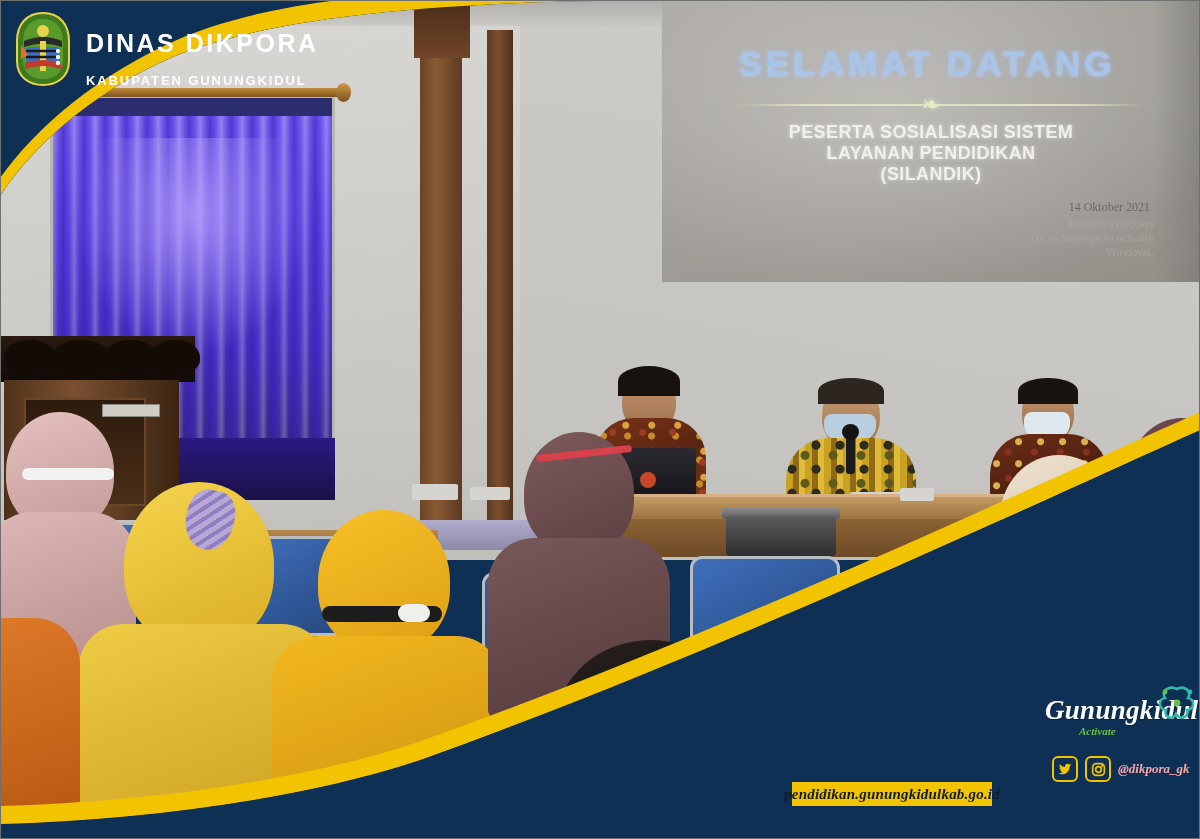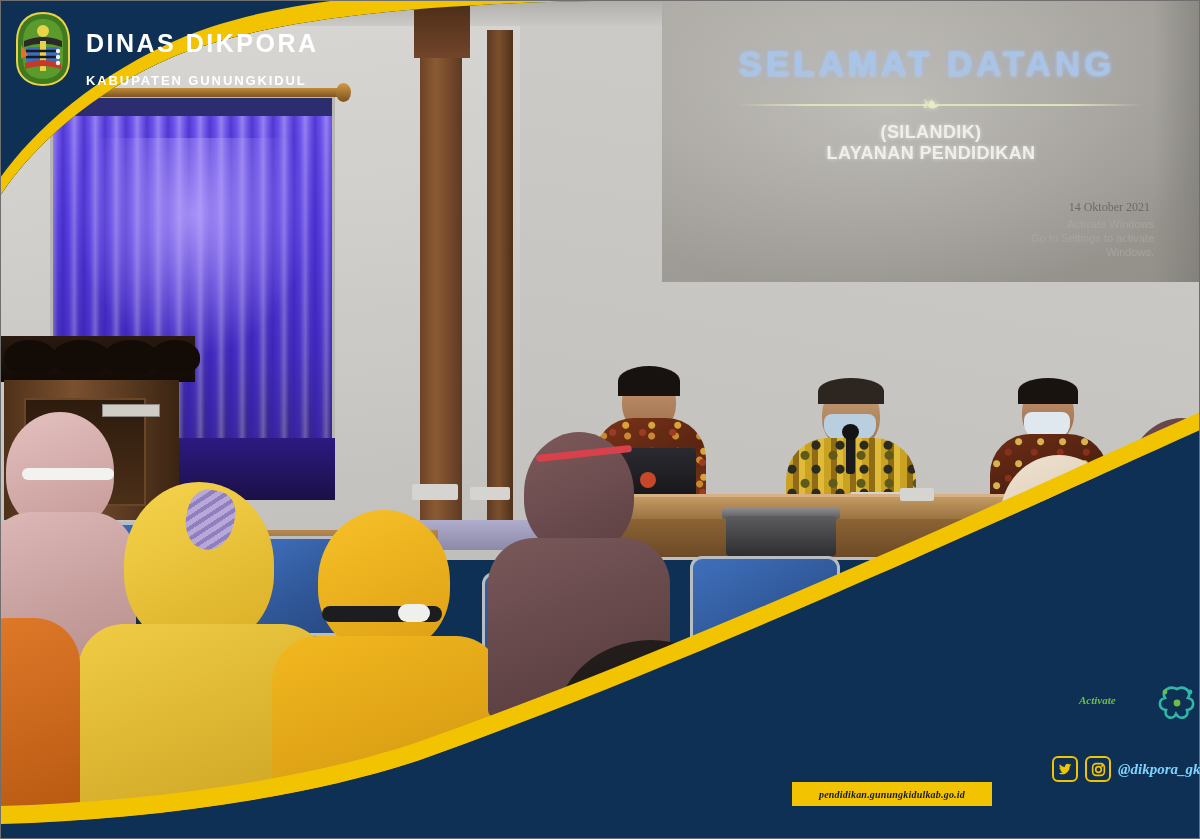--- a/index.html
+++ b/index.html
@@ -142,30 +142,30 @@
 
   
   .gk-logo { position:absolute; left:1045px; top:695px; width:150px; }
   .gk-name { font-family:"Liberation Serif",serif; font-style:italic; font-weight:700;
              font-size:27px; color:#ffffff; letter-spacing:.3px;
              text-shadow:1px 1px 0 rgba(0,0,0,.25); }
   .gk-tag { font-family:"Liberation Serif",serif; font-style:italic; font-weight:700;
             font-size:11px; color:#6bbf45; margin-top:-1px; margin-left:34px; }
   .gk-orn { position:absolute; left:110px; top:-12px; width:44px; height:40px; }
 
-  .soc { position:absolute; left:1052px; color:#7dd3fc;
-         font-family:"Liberation Serif",serif; font-style:italic; font-weight:700; font-size:15px; }
+  .soc { position:absolute; left:1052px; color:#fca5a5;
+         font-family:"Liberation Serif",serif; font-style:italic; font-weight:700; font-size:13px; }
   .soc-row { display:flex; align-items:center; gap:7px; }
   .ic { width:26px; height:26px; border:2.5px solid #f2c300; border-radius:6px;
         display:flex; align-items:center; justify-content:center; flex:0 0 auto; }
 
   .url-band { position:absolute; left:792px; top:782px; width:200px; height:24px;
               background:#f2c300; display:flex; align-items:center; justify-content:center; }
   .url-txt { font-family:"Liberation Serif",serif; font-style:italic; font-weight:700;
-             font-size:10px; color:#101c2e; letter-spacing:.2px; white-space:nowrap; }
+             font-size:15px; color:#101c2e; letter-spacing:.2px; white-space:nowrap; }
 </style>
 </head>
 <body>
 
 <div id="stage">
 
   <svg width="0" height="0" style="position:absolute" aria-hidden="true">
     <defs>
       <clipPath id="photoClip" clipPathUnits="userSpaceOnUse">
         <path d="M 1200,0 L 1200,430
@@ -205,22 +205,23 @@
     <div class="podium-panel"></div>
     <div class="plaque"></div>
 
     <div class="screen">
       <div class="screen-inner"></div>
       <div class="screen-edge-r"></div>
       <div class="s-title">SELAMAT DATANG</div>
       <div class="s-orn"></div>
       <div class="s-orn-g">❧</div>
       <div class="s-sub">
+        <div>PESERTA SOSIALISASI SISTEM</div>
+        <div>LAYANAN PENDIDIKAN</div>
         <div>(SILANDIK)</div>
-        <div>LAYANAN PENDIDIKAN</div>
       </div>
       <div class="s-date">14 Oktober 2021</div>
       <div class="s-wm">
         <div>Activate Windows</div>
         <div>Go to Settings to activate</div>
         <div>Windows.</div>
       </div>
     </div>
 
     <div class="table2"></div>
@@ -394,20 +395,21 @@
   <div class="gk-logo">
     <div class="gk-orn">
       <svg viewBox="0 0 44 40" width="44" height="40">
         <path d="M22 6 C14 2 6 8 10 15 C3 16 3 26 11 27 C8 34 18 38 21 31
                  C25 38 35 34 32 27 C40 26 40 16 33 15 C37 8 29 2 22 6 Z" fill="none" stroke="#2fb8a8" stroke-width="2.6" stroke-linecap="round"></path>
         <circle cx="22" cy="20" r="3.4" fill="#6bbf45"></circle>
         <circle cx="10" cy="9" r="2.4" fill="#6bbf45"></circle>
         <circle cx="35" cy="9" r="2.4" fill="#2fb8a8"></circle>
       </svg>
     </div>
+    <div class="gk-name">Gunungkidul</div>
     <div class="gk-tag">Activate</div>
   </div>
 
   <div class="soc soc-row" style="top:756px;">
     <div class="ic">
       <svg viewBox="0 0 18 18" width="15" height="15">
         <path d="M16.5 3.4c-.6.3-1.2.5-1.9.6.7-.4 1.2-1 1.4-1.8-.6.4-1.3.7-2.1.8-.6-.6-1.4-1-2.3-1-1.8 0-3.2 1.4-3.2 3.2 0 .25.03.5.08.72C5.9 5.8 3.6 4.6 2.1 2.7c-.3.5-.4 1-.4 1.6 0 1.1.56 2.1 1.4 2.65-.5 0-1-.15-1.45-.4v.04c0 1.55 1.1 2.85 2.56 3.14-.27.07-.55.11-.84.11-.2 0-.4-.02-.6-.06.4 1.27 1.6 2.2 3 2.22-1.1.86-2.5 1.38-4 1.38-.26 0-.52-.015-.77-.045C1.43 14.3 3.1 14.8 4.9 14.8c5.9 0 9.1-4.9 9.1-9.1v-.42c.63-.45 1.17-1.02 1.6-1.67z" fill="#f2c300"></path>
       </svg>
     </div>
     <div class="ic">

